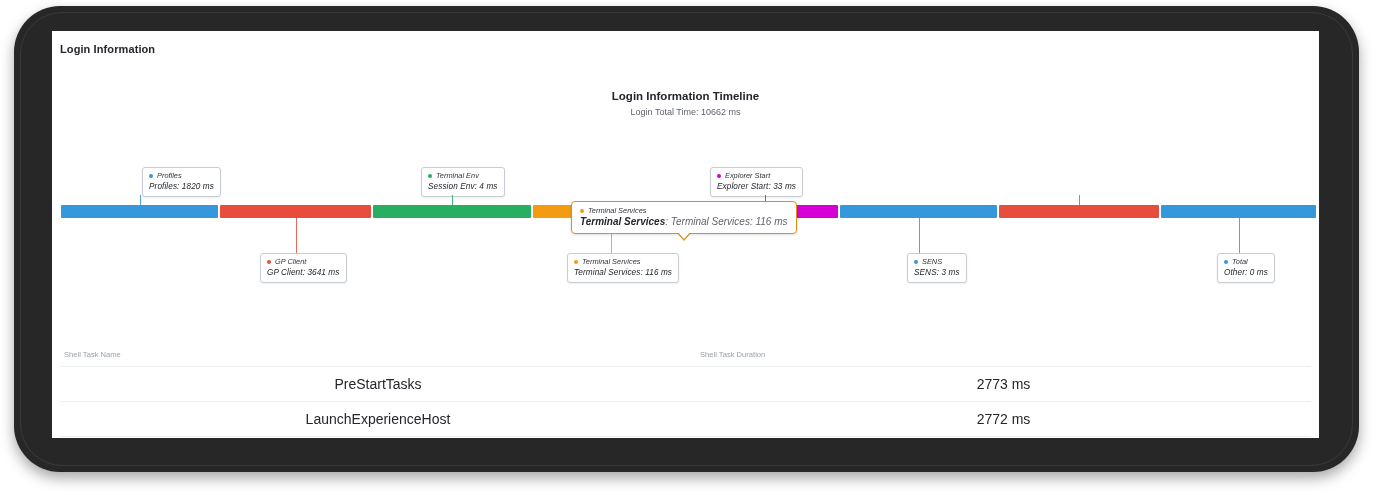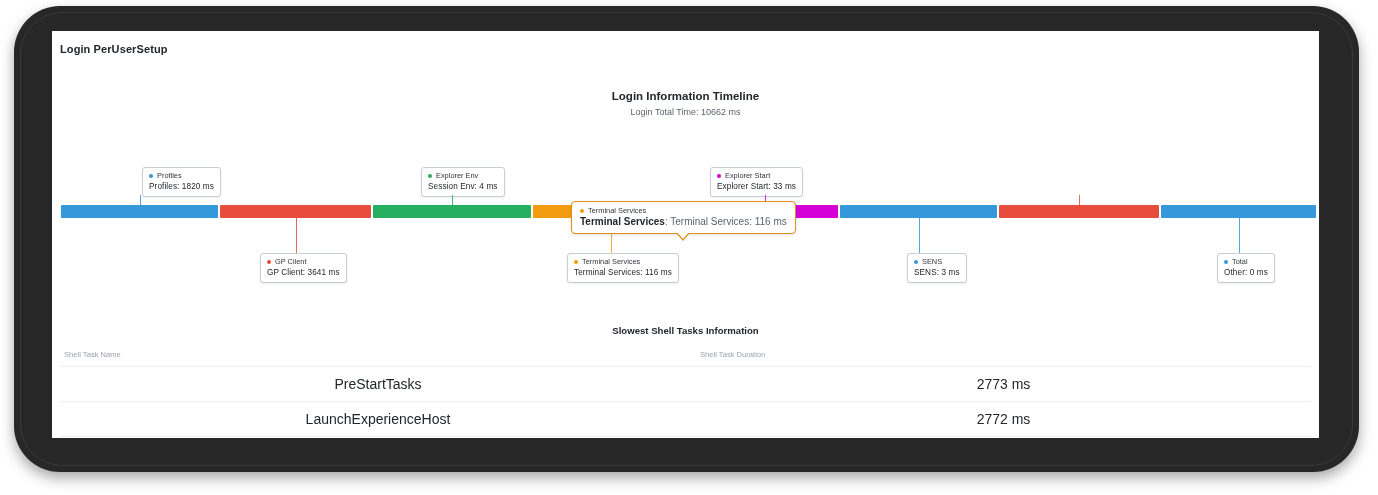--- a/index.html
+++ b/index.html
@@ -54,21 +54,21 @@
   #chart-subtitle {
     position: absolute;
     left: 0; top: 76px; width: 100%;
     text-align: center;
     font-size: 9px; color: #5e636e;
   }
 
   
   #timeline-area {
     position: absolute;
-    left: 0; top: 0; width: 1267px; height: 290px;
+    left: 0; top: 0; width: 1267px; height: 290px; font-style: italic;
   }
   .seg {
     position: absolute;
     top: 174px; height: 13px;
     border-radius: 1px;
   }
   .connector {
     position: absolute;
     width: 1px;
   }
@@ -162,21 +162,21 @@
   }
   #tasks-table .col-name  { width: 636px; }
   #tasks-table .col-dur   { width: 615px; }
 </style>
 </head>
 <body>
 
 <div id="device-frame">
   <div id="screen">
 
-    <div id="page-title">Login PerUserSetup</div>
+    <div id="page-title">Login Information</div>
 
     <div id="chart-title">Login Information Timeline</div>
     <div id="chart-subtitle">Login Total Time: 10662 ms</div>
 
     <div id="timeline-area">
         <div class="seg" style="left: 9px; width: 157px; background: rgb(52, 152, 219);"></div>
         <div class="tip" style="left: 90px; top: 136px;">
           <div class="tip-head">
             <span class="dot" style="background: rgb(52, 152, 219);"></span>
             <span>Profiles</span>
@@ -190,21 +190,21 @@
             <span class="dot" style="background: rgb(231, 76, 60);"></span>
             <span>GP Client</span>
           </div>
           <div class="tip-body">GP Client: 3641 ms</div>
         </div>
         <div class="connector" style="left: 244px; background: rgb(231, 76, 60); opacity: 0.85; top: 187px; height: 35px;"></div>
         <div class="seg" style="left: 321px; width: 158px; background: rgb(39, 174, 96);"></div>
         <div class="tip" style="left: 369px; top: 136px;">
           <div class="tip-head">
             <span class="dot" style="background: rgb(39, 174, 96);"></span>
-            <span>Explorer Env</span>
+            <span>Terminal Env</span>
           </div>
           <div class="tip-body">Session Env: 4 ms</div>
         </div>
         <div class="connector" style="left: 400px; background: rgb(39, 174, 96); opacity: 0.85; top: 164px; height: 10px;"></div>
         <div class="seg" style="left: 481px; width: 156px; background: rgb(243, 156, 18);"></div>
         <div class="tip" style="left: 515px; top: 222px;">
           <div class="tip-head">
             <span class="dot" style="background: rgb(243, 156, 18);"></span>
             <span>Terminal Services</span>
           </div>
@@ -244,21 +244,20 @@
           <div class="tip-head">
             <span class="dot" style="background:#f39c12"></span>
             <span>Terminal Services</span>
           </div>
           <div class="tip-body"><b>Terminal Services</b><span>: </span><span>Terminal Services: 116 ms</span></div>
           <span class="caret-out"></span>
           <span class="caret-in"></span>
         </div>
       </div>
 
-    <div id="table-title">Slowest Shell Tasks Information</div>
 
     <table id="tasks-table">
       <thead>
         <tr>
           <th class="col-name">Shell Task Name</th>
           <th class="col-dur">Shell Task Duration</th>
         </tr>
       </thead>
       <tbody id="tasks-tbody">
           <tr>

